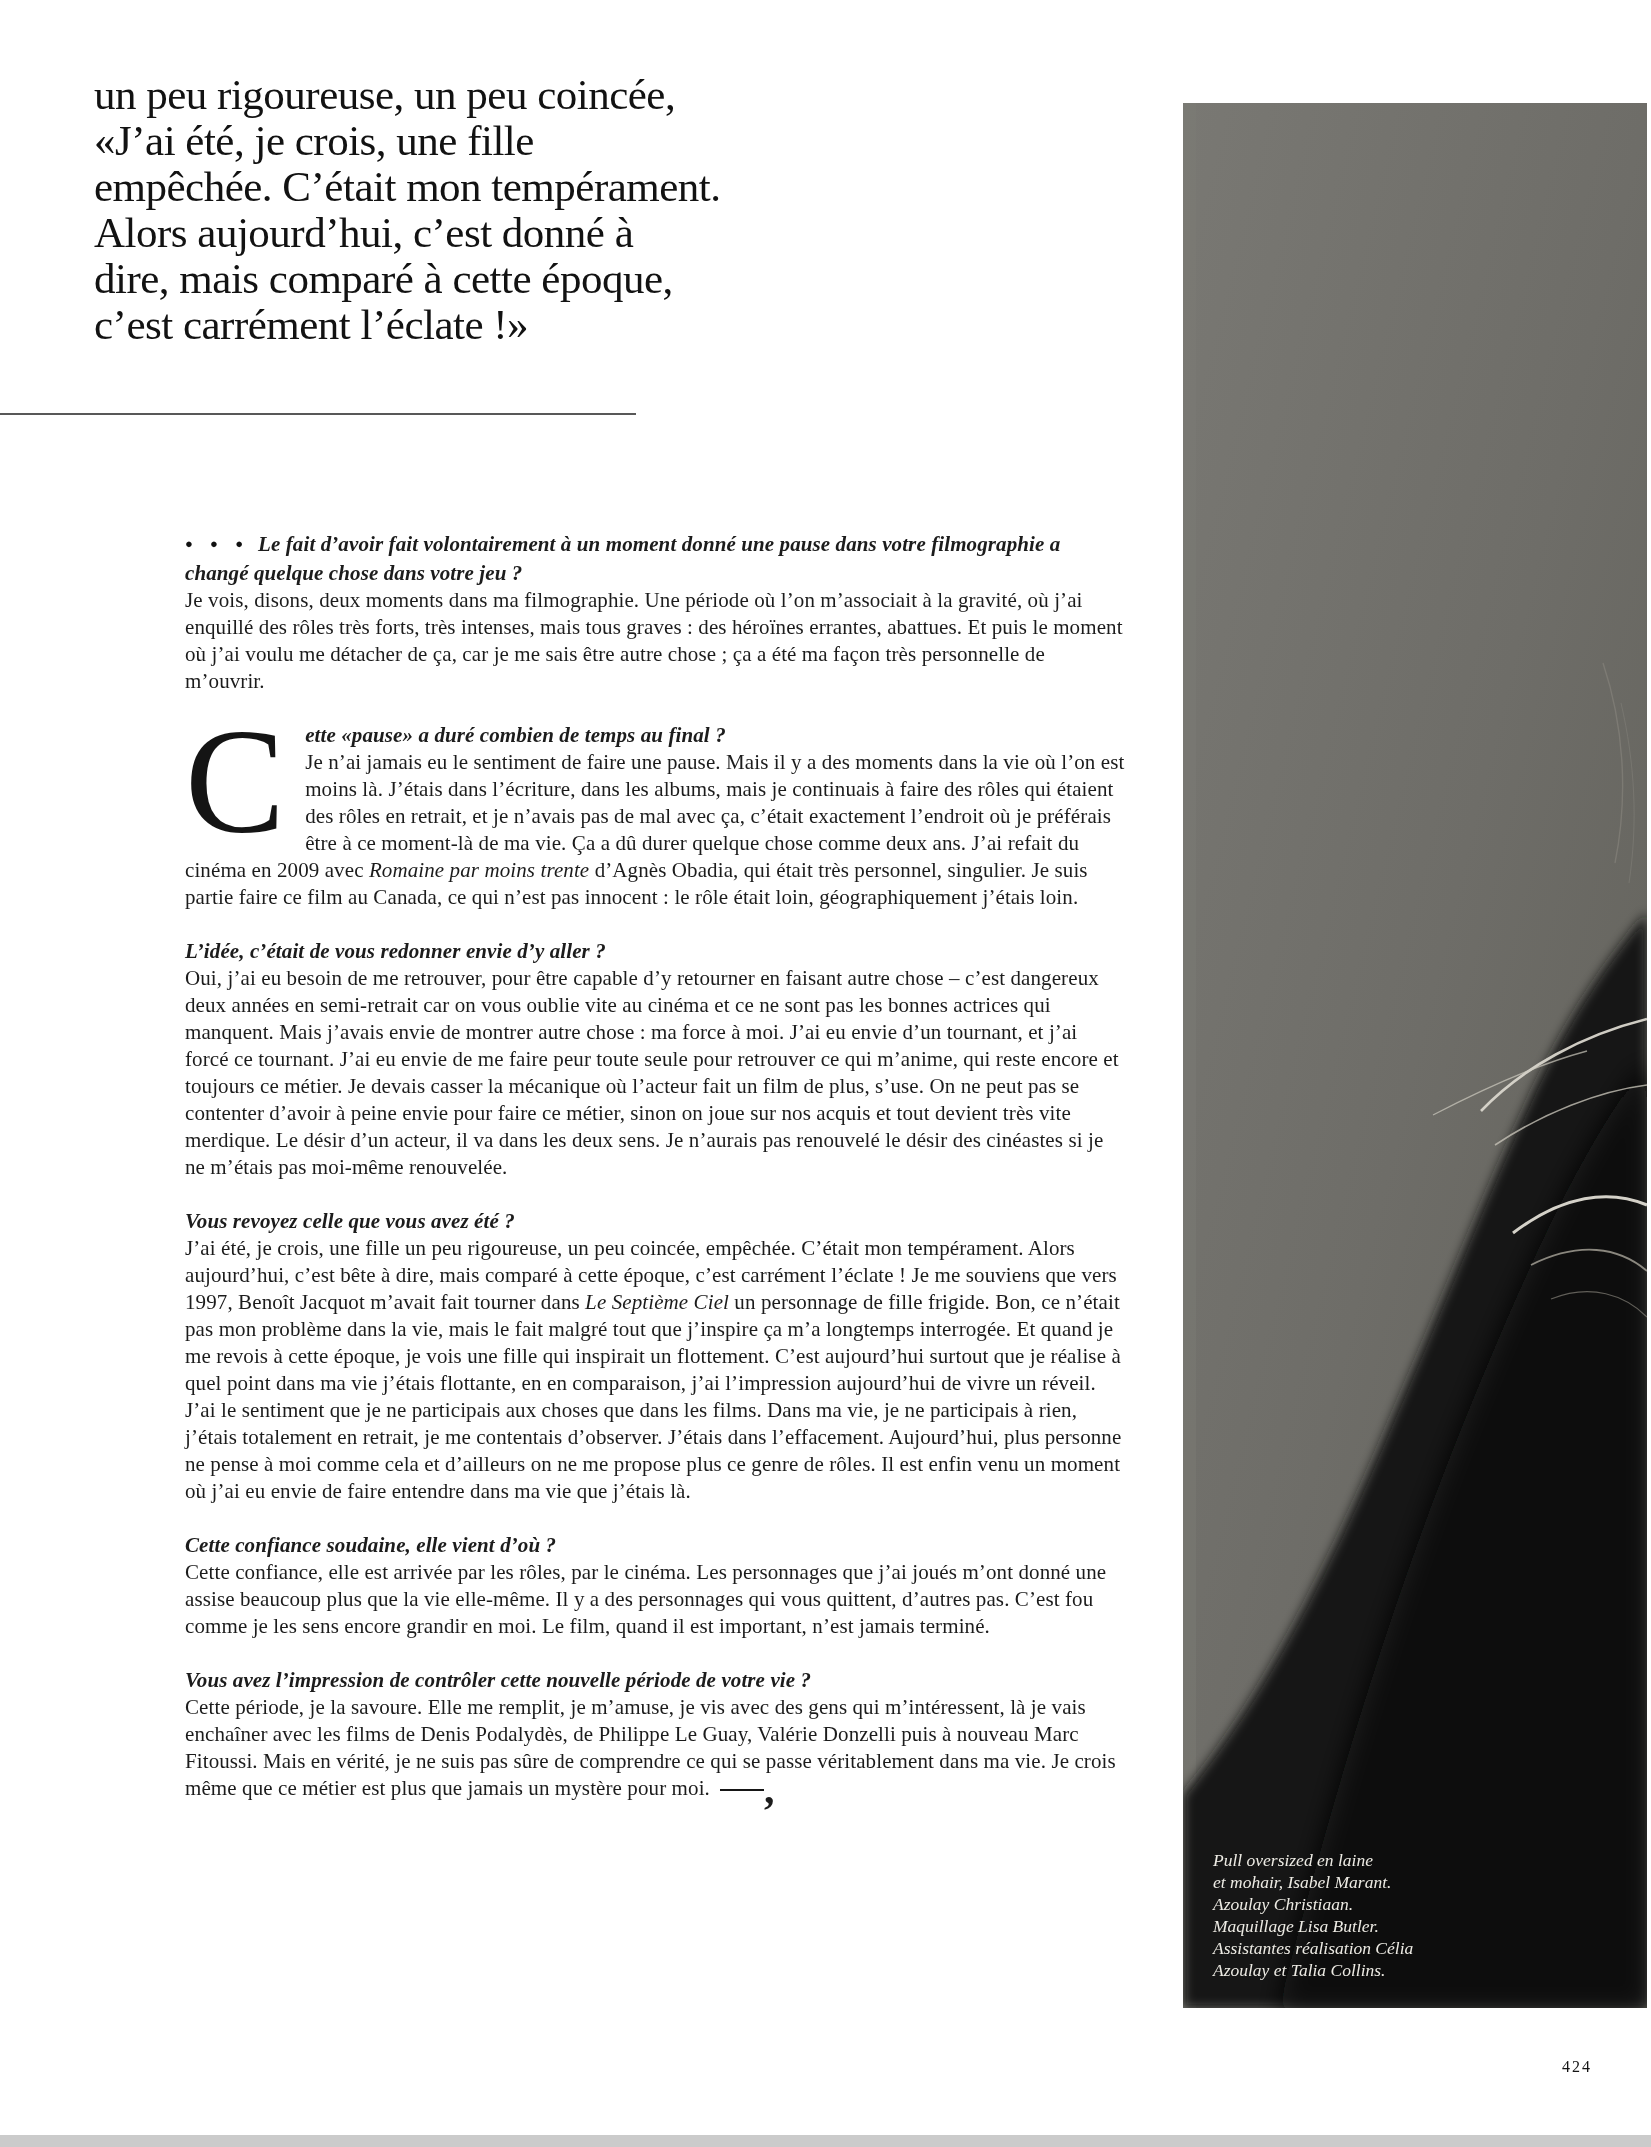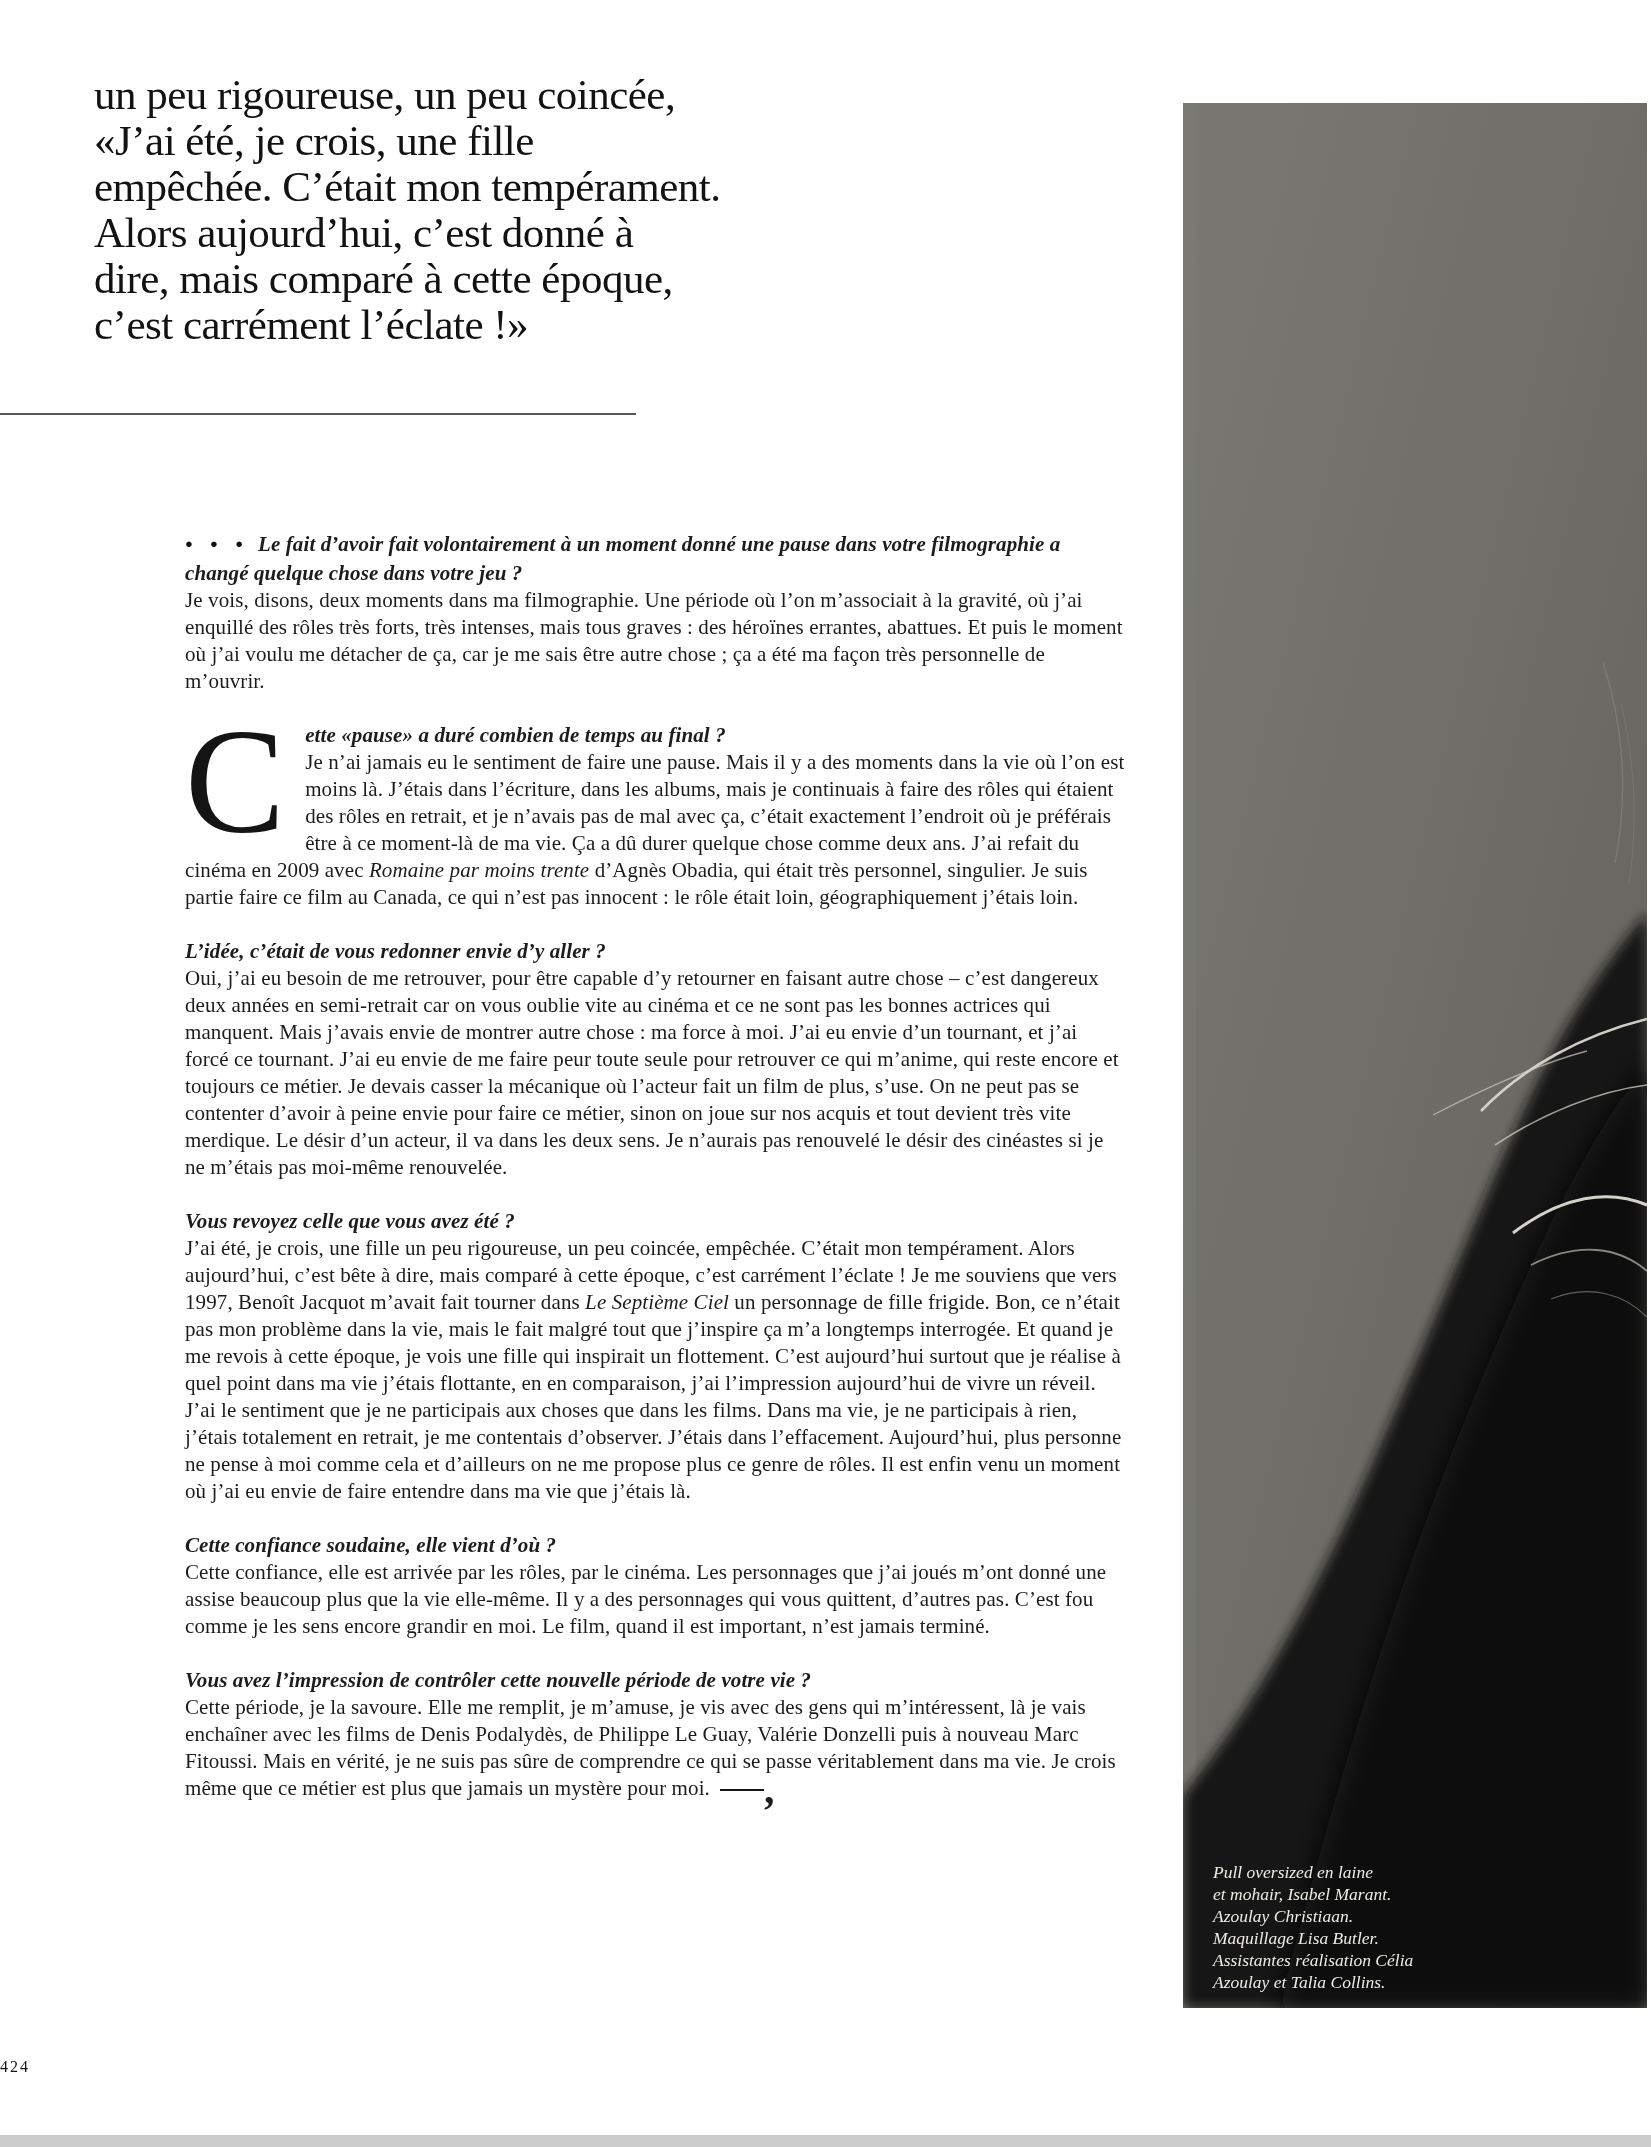--- a/index.html
+++ b/index.html
@@ -25,24 +25,24 @@
            margin:4px 20px 0 0;color:#141414;}
   .ital{font-style:italic;}
   .end-dash{display:inline-block;width:44px;height:2px;background:#161616;
             margin-left:10px;vertical-align:4px;}
   .end-comma{font-weight:bold;font-size:42px;line-height:0;vertical-align:-8px;}
 
   
   .photo{position:absolute;left:1183px;top:103px;width:464px;height:1905px;}
   .photo svg{display:block;}
   .credits{position:absolute;left:30px;top:1746px;font-style:italic;font-size:17.5px;
-           line-height:22px;color:#edebe4;margin-top:12px;}
+           line-height:22px;color:#edebe4;}
 
   
-  .page-number{position:absolute;left:0;top:2058px;width:1592px;text-align:left;
+  .page-number{position:absolute;left:0;top:2058px;width:1592px;text-align:right;
                font-size:16px;letter-spacing:2px;color:#141414;}
   .bottom-strip{position:absolute;left:0;bottom:0;width:100%;height:12px;background:#cbcbcb;}
 </style>
 </head>
 <body>
 
 <div class="page">
 
   <div class="pull-quote">
     <div>un peu rigoureuse, un peu coincée,</div>

